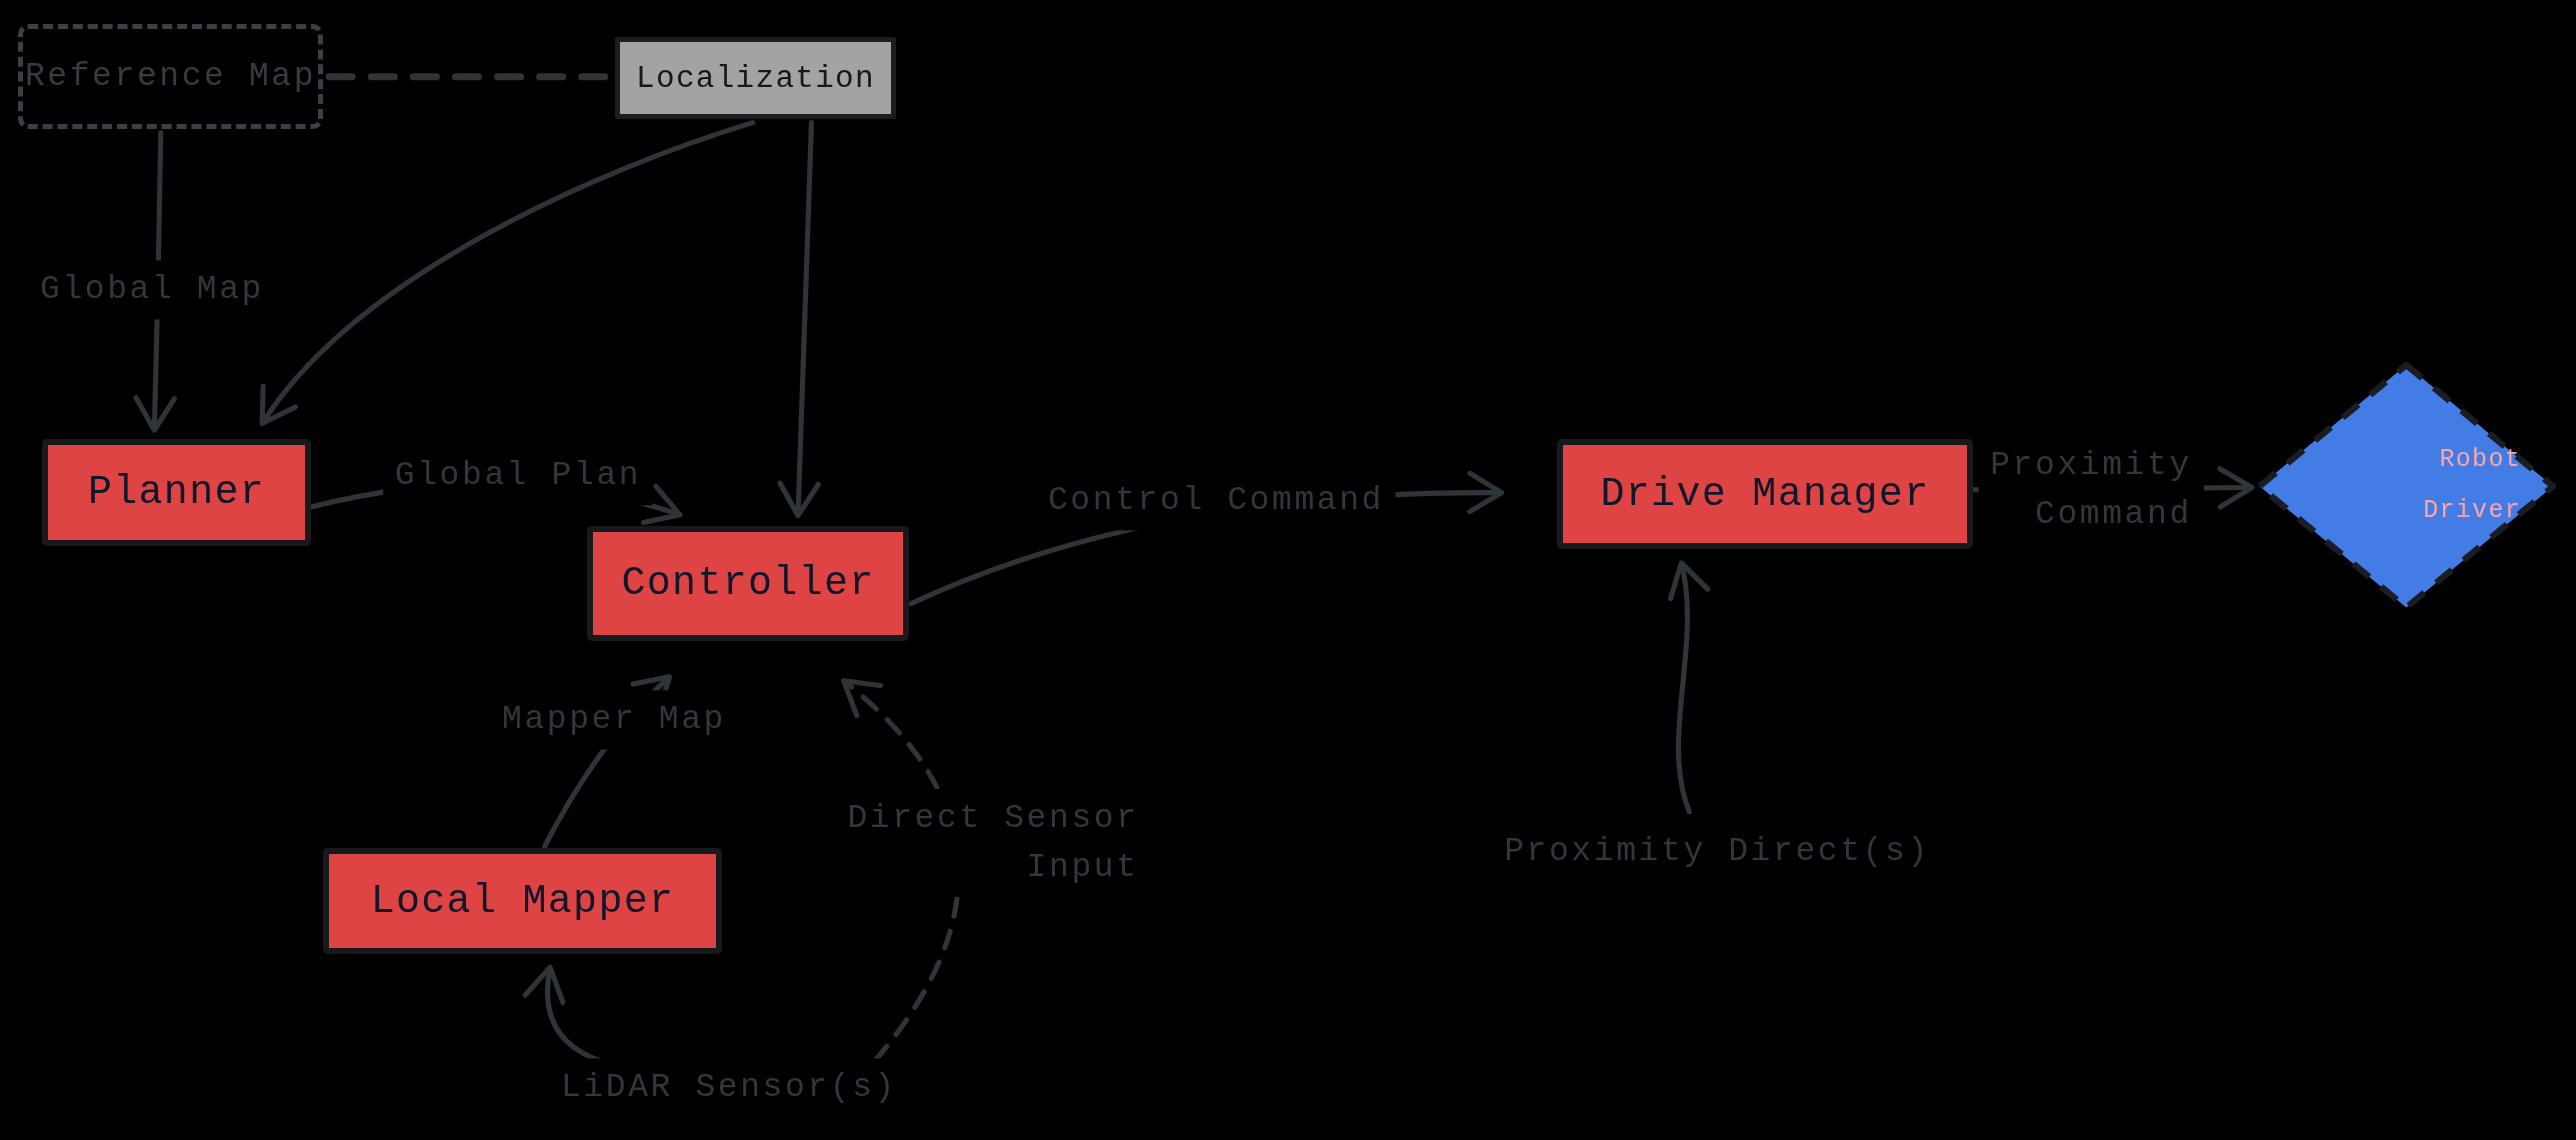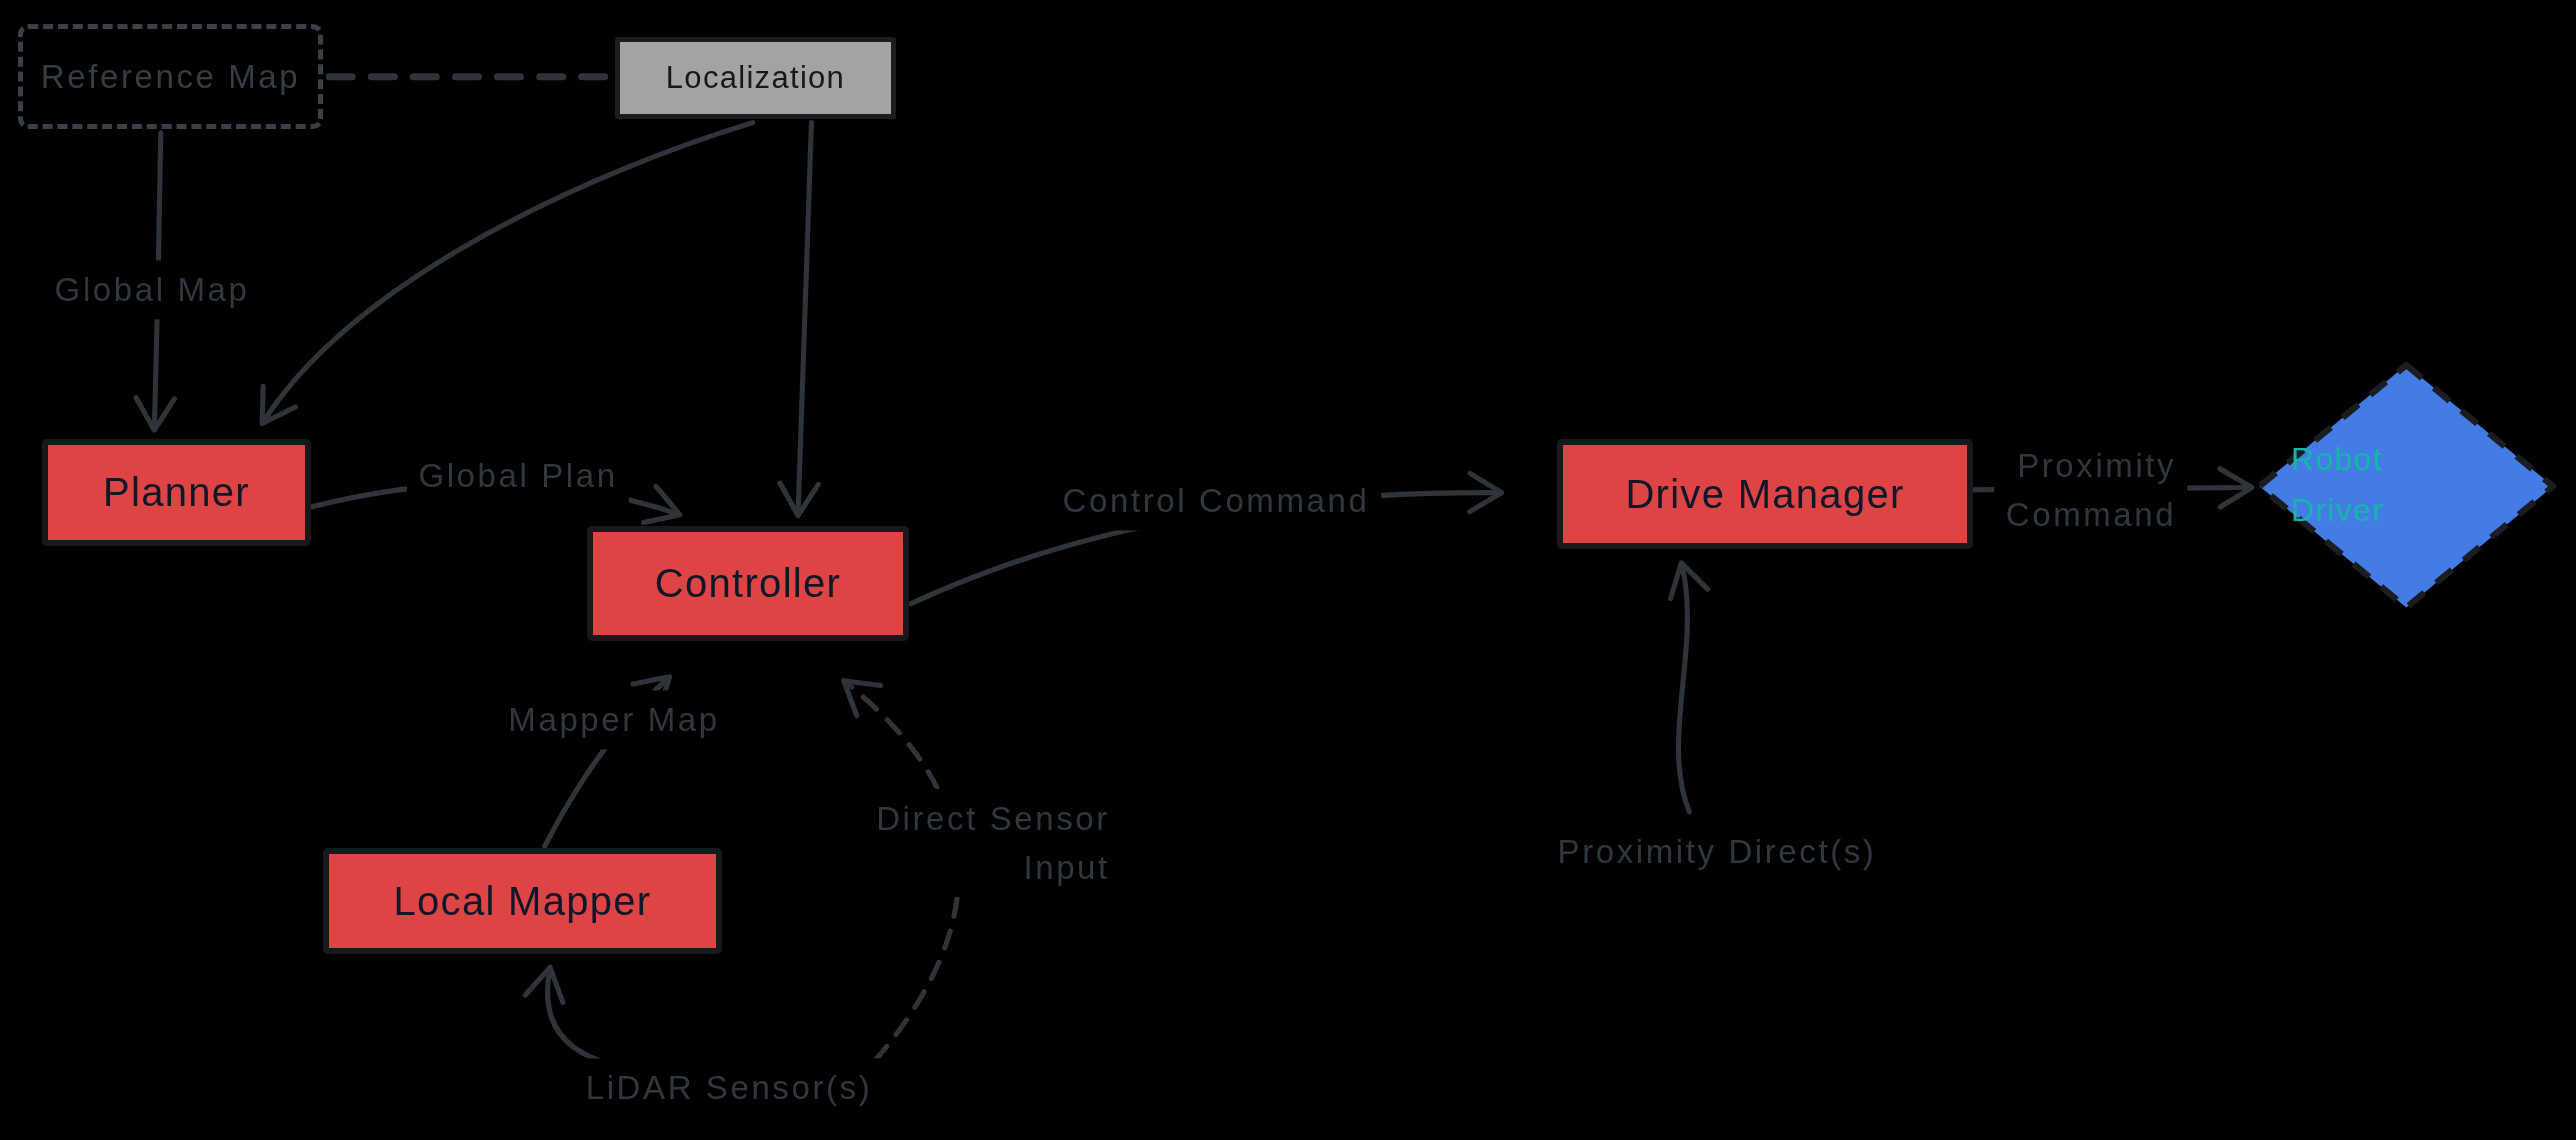--- a/index.html
+++ b/index.html
@@ -1,39 +1,39 @@
 <!DOCTYPE html>
 <html style="font-size:10.2px"><head>
 <meta charset="utf-8">
 <style>
   html,body{margin:0;padding:0;background:#000;}
   #canvas{
     position:relative;width:2576px;height:1136px;background:#000;overflow:hidden;
-    font-family:Liberation Sans, sans-serif;
+    font-family:Liberation Mono, monospace;
   }
   #wires{position:absolute;left:0;top:0;width:2576px;height:1141px;}
   .node{
     position:absolute;display:flex;align-items:center;justify-content:center;
     box-sizing:border-box;text-align:center;letter-spacing:1.3px;
   }
   .node.red{
     background:#de4444;border:6.4px solid #17191c;border-radius:5px;
     color:#0f172a;font-size:40px;
   }
   .node.lightbox{
     background:#a3a3a3;border:5.7px solid #1b1d20;border-radius:2.6px;
     color:#17181a;font-size:31px;
   }
   .node.ghost{
     background:transparent;border:5.1px dashed #3a4047;border-radius:10.2px;
     color:#363c43;font-size:33px;letter-spacing:2.6px;
   }
   .diamond-label{
-    position:absolute;color:#14b8a6;font-size:32px;line-height:51px;
-    text-align:left;letter-spacing:1.3px;
+    position:absolute;color:#fca5a5;font-size:25px;line-height:51px;
+    text-align:right;letter-spacing:1.3px;
   }
   .elabel{
     position:absolute;transform:translate(-50%,-50%);
     background:#000;color:#31373e;font-size:33px;letter-spacing:2.6px;
     padding:5.1px 11.5px;text-align:right;white-space:nowrap;line-height:49px;
   }
 </style>
 </head>
 <body>
 

